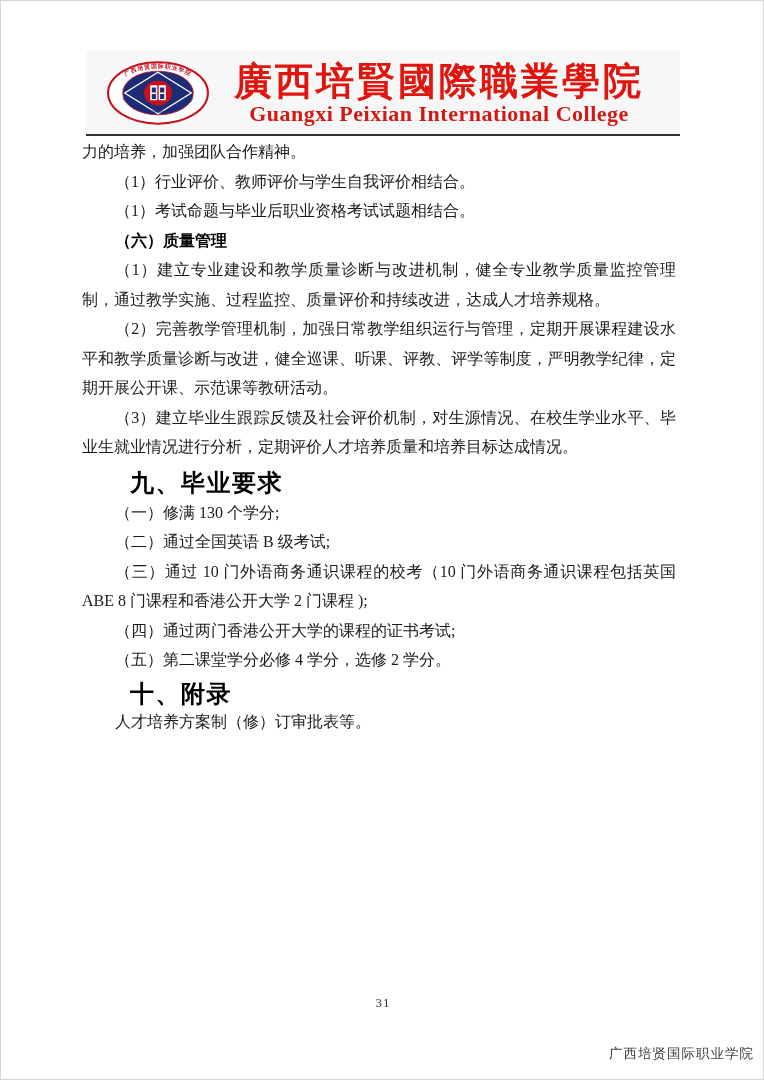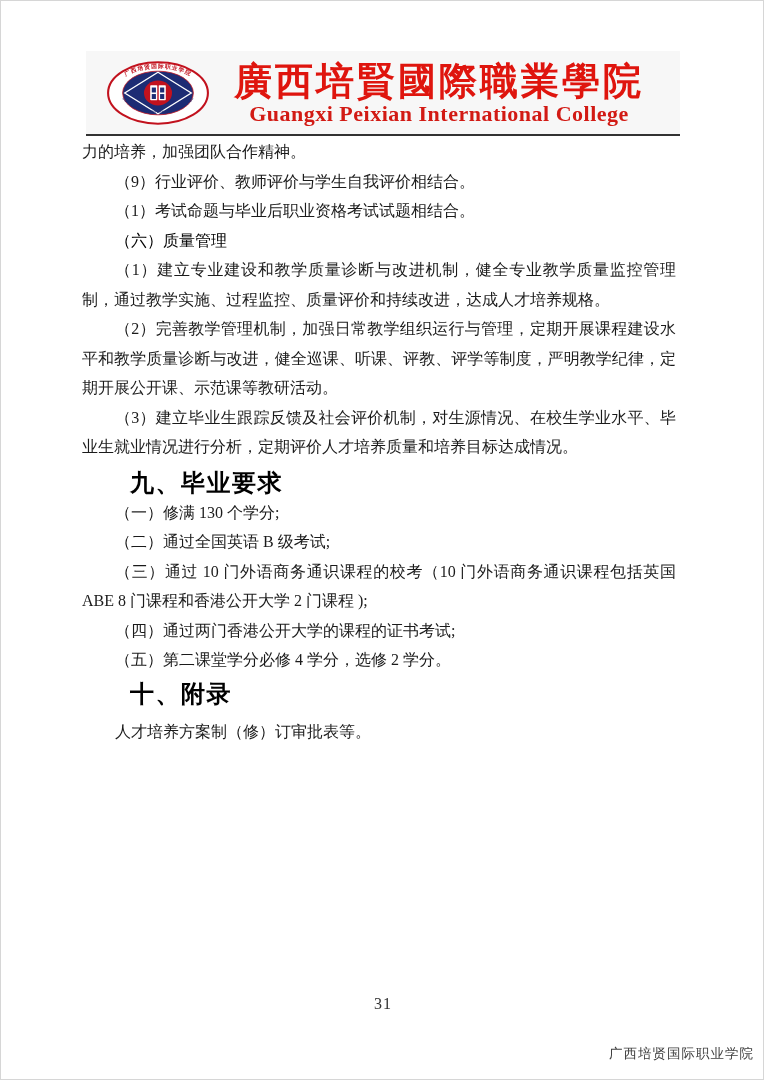--- a/index.html
+++ b/index.html
@@ -34,31 +34,31 @@
     border-top:2px solid #333333;
   }
   
   .content{
     position:absolute;left:81px;top:136px;width:594px;
     font-size:16px;line-height:29.5px;color:#1b1b1b;
     text-align:justify;text-justify:inter-ideograph;
   }
   .content p{margin:0;}
   .content p.indent{text-indent:33px;}
-  .content p.bold{font-weight:normal;font-family:"Liberation Sans","DejaVu Sans",sans-serif;color:#000;}
+  .content p.bold{font-weight:bold;font-family:"Liberation Sans","DejaVu Sans",sans-serif;color:#000;}
   .content h2{
     font-size:24px;line-height:22px;font-weight:bold;color:#000;
     font-family:"Liberation Sans","DejaVu Sans",sans-serif;
     letter-spacing:1.5px;margin:10px 0 4px 48px;
   }
-  .content h2.h10{margin-top:8px;margin-bottom:12px;}
+  .content h2.h10{margin-top:8px;margin-bottom:2px;}
   
   .page-number{
     position:absolute;left:0;top:994px;width:764px;text-align:center;
-    font-size:16px;color:#333333;letter-spacing:1px;
+    font-size:13px;color:#333333;letter-spacing:1px;
     font-family:"Liberation Serif","DejaVu Serif",serif;
   }
   .footer-right{
     position:absolute;top:1044px;right:9px;
     font-size:13.5px;color:#404040;letter-spacing:1px;
     font-family:"Liberation Serif","DejaVu Serif",serif;
   }
 </style>
 </head>
 <body>
@@ -95,21 +95,21 @@
     </div>
     <div class="titles">
       <div class="title-zh">廣西培賢國際職業學院</div>
       <div class="title-en">Guangxi Peixian International College</div>
     </div>
   </div>
   <div class="header-rule"></div>
 
   <div class="content">
     <p class="plain">力的培养，加强团队合作精神。</p>
-    <p class="indent">（9）行业评价、教师评价与学生自我评价相结合。</p>
+    <p class="indent">（1）行业评价、教师评价与学生自我评价相结合。</p>
     <p class="indent">（1）考试命题与毕业后职业资格考试试题相结合。</p>
     <p class="indent bold">（六）质量管理</p>
     <p class="indent">（1）建立专业建设和教学质量诊断与改进机制，健全专业教学质量监控管理制，通过教学实施、过程监控、质量评价和持续改进，达成人才培养规格。</p>
     <p class="indent">（2）完善教学管理机制，加强日常教学组织运行与管理，定期开展课程建设水平和教学质量诊断与改进，健全巡课、听课、评教、评学等制度，严明教学纪律，定期开展公开课、示范课等教研活动。</p>
     <p class="indent">（3）建立毕业生跟踪反馈及社会评价机制，对生源情况、在校生学业水平、毕业生就业情况进行分析，定期评价人才培养质量和培养目标达成情况。</p>
 
     <h2 class="h9">九、毕业要求</h2>
     <p class="indent">（一）修满 130 个学分;</p>
     <p class="indent">（二）通过全国英语 B 级考试;</p>
     <p class="indent">（三）通过 10 门外语商务通识课程的校考（10 门外语商务通识课程包括英国 ABE 8 门课程和香港公开大学 2 门课程 );</p>

